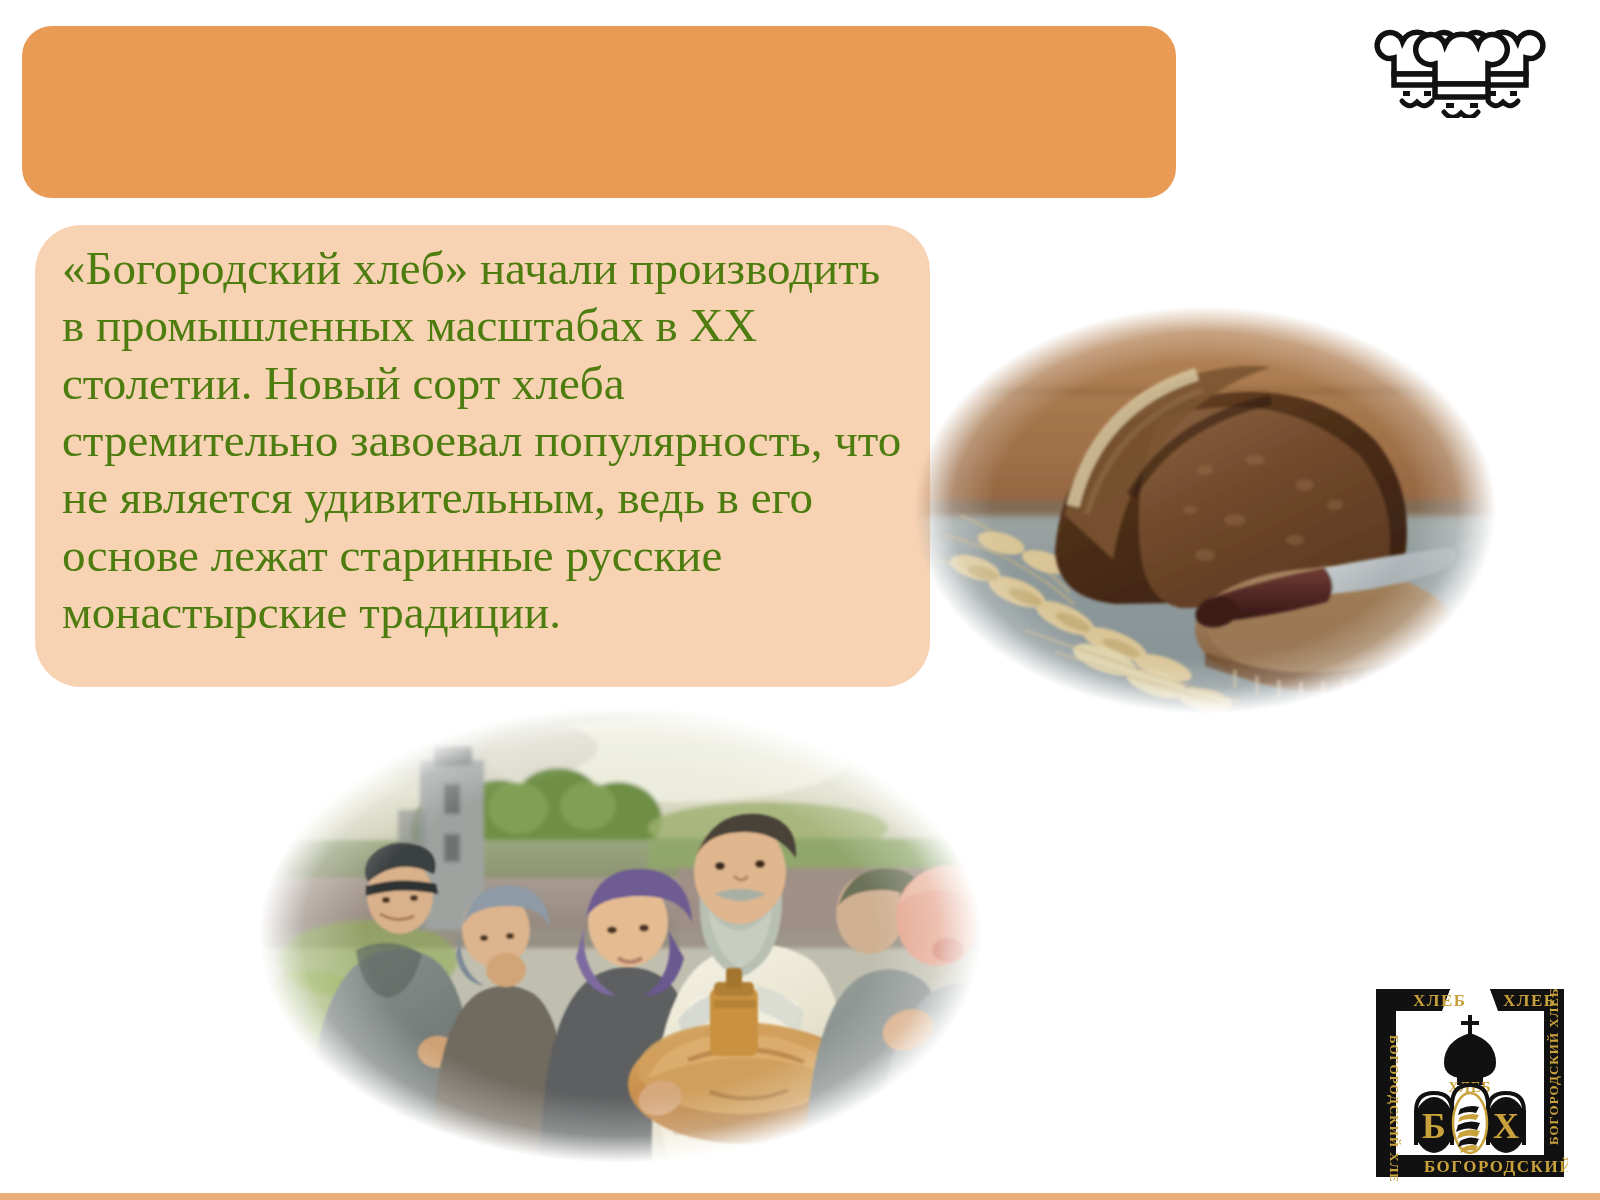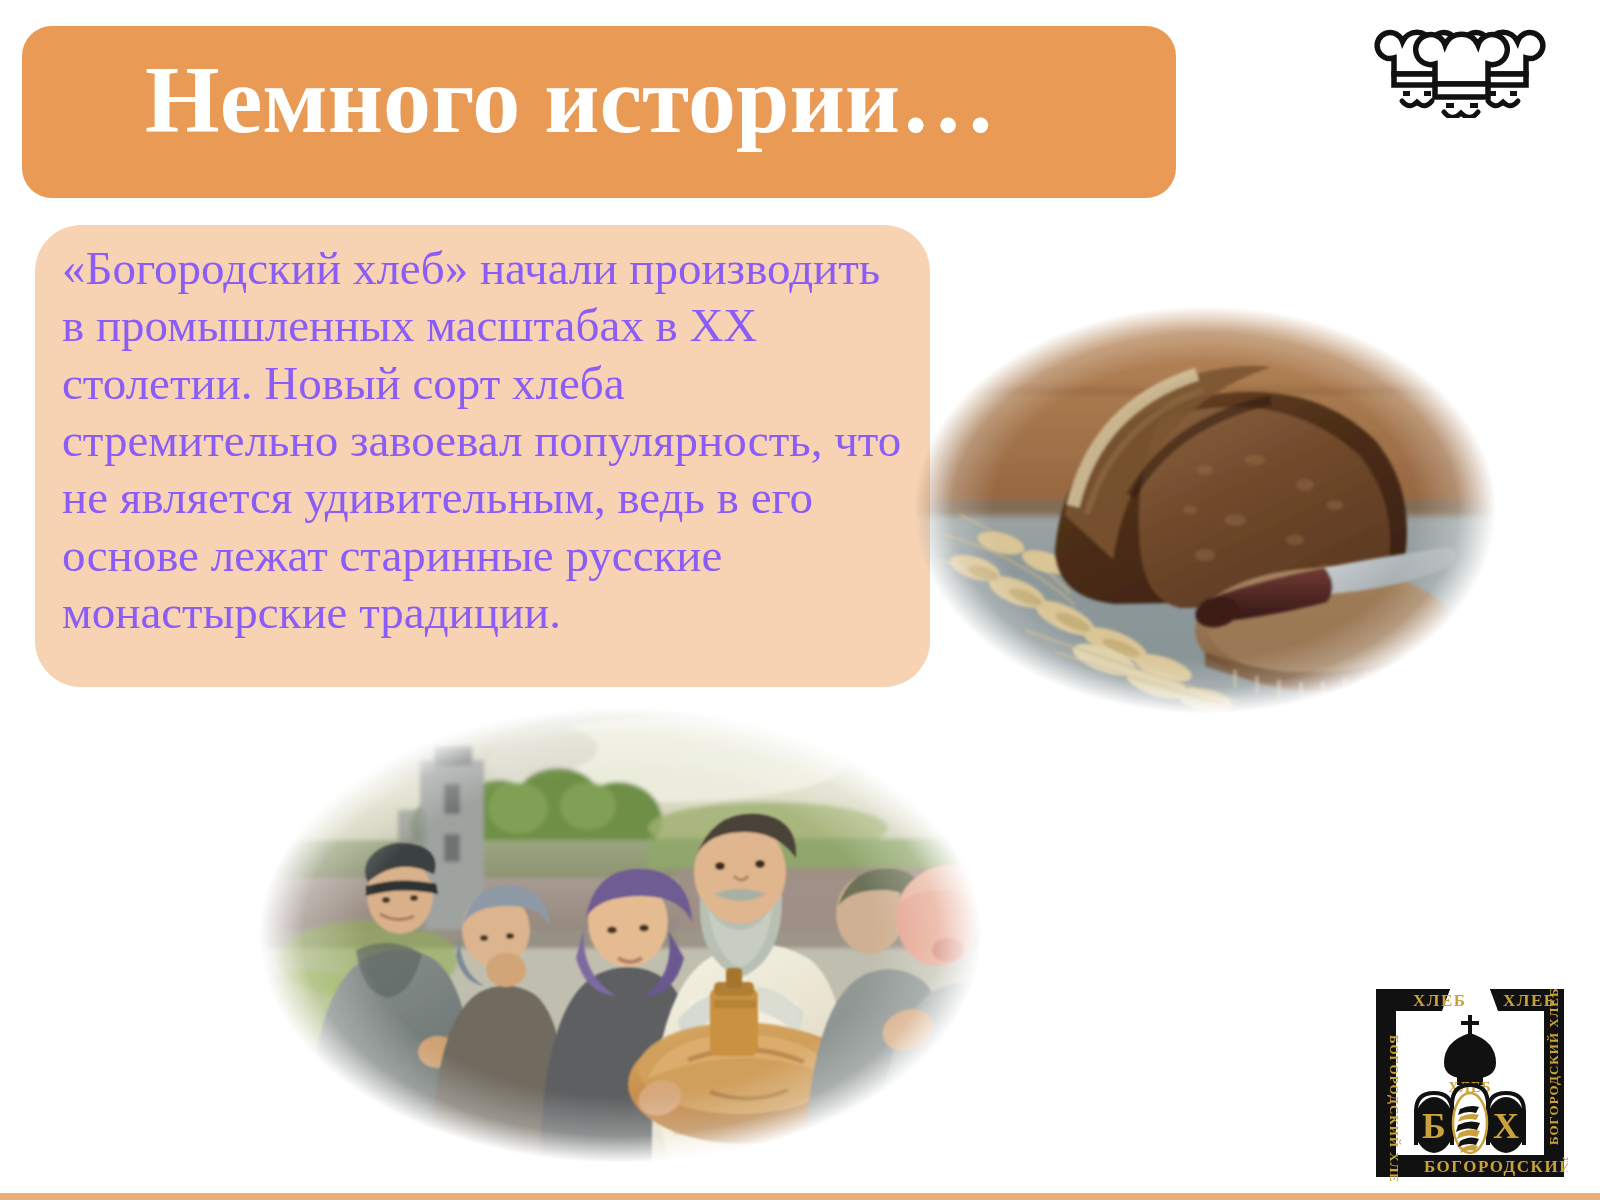--- a/index.html
+++ b/index.html
@@ -67,21 +67,21 @@
     box-sizing: border-box;
   }
   .body-text {
     position: absolute;
     left: 62px;
     top: 240px;
     width: 840px;
     font-family: "Liberation Serif", "DejaVu Serif", serif;
     font-size: 47px;
     line-height: 1.22;
-    color: #8b5cf6;
+    color: #4d7c0f;
     white-space: pre-line;
   }
 
   
   .bread-photo {
     position: absolute;
     left: 905px;
     top: 300px;
     width: 600px;
     height: 420px;
@@ -131,21 +131,20 @@
     height: 7px;
     background: #E9AE7A;
   }
 </style>
 </head>
 <body>
 
 <div class="slide">
 
   <div class="title-banner"></div>
-  <div class="title-text">Немного истории…</div>
 
   <div class="chef-hats">
     <svg viewBox="0 0 176 96" width="176" height="96" aria-hidden="true">
       <g fill="none" stroke="#111111" stroke-width="5.5">
 
         <path d="M22 52 V36 a13 13 0 1 1 8.5 -16.5 a16 16 0 0 1 29 0 a13 13 0 1 1 8.5 16.5 V52 Z" fill="#ffffff"></path>
         <rect x="22" y="52" width="46" height="11" fill="#ffffff"></rect>
 
         <path d="M108 52 V36 a13 13 0 1 1 8.5 -16.5 a16 16 0 0 1 29 0 a13 13 0 1 1 8.5 16.5 V52 Z" fill="#ffffff"></path>
         <rect x="108" y="52" width="46" height="11" fill="#ffffff"></rect>

